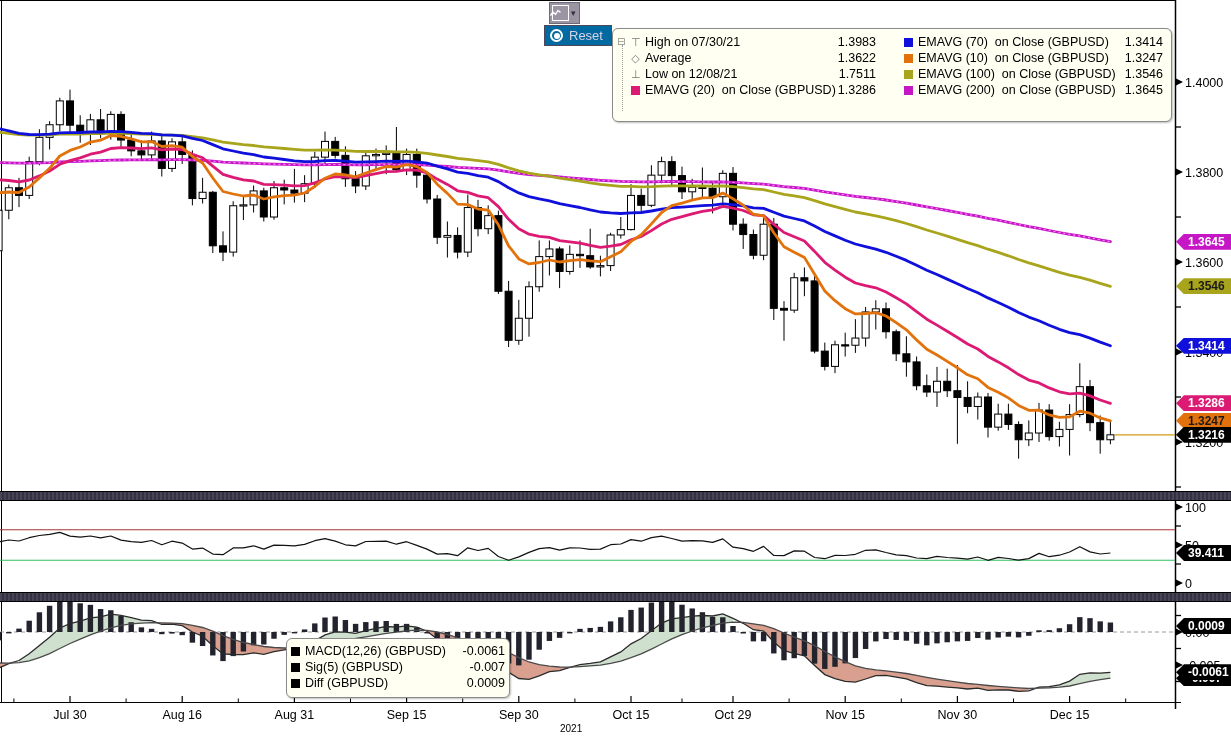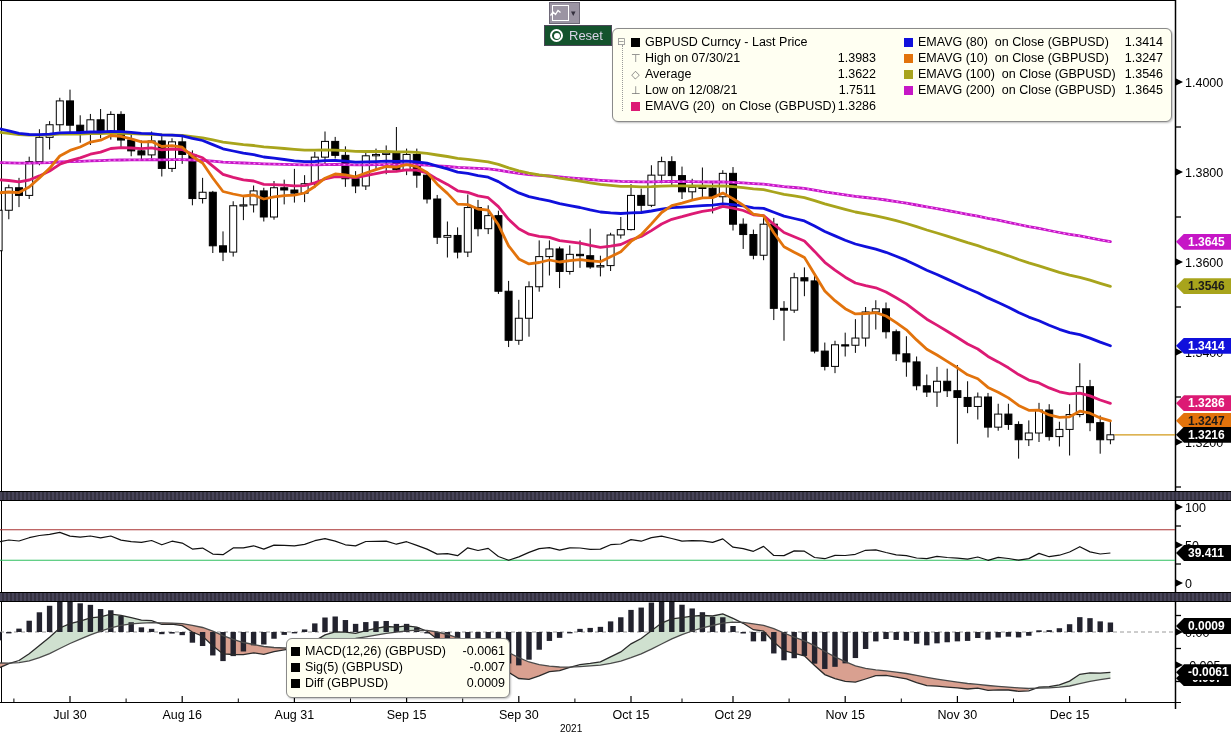--- a/index.html
+++ b/index.html
@@ -18,21 +18,21 @@
   .lg-label{white-space:pre;}
   .lg-val{margin-left:auto;text-align:right;white-space:pre;}
   .tag{position:absolute;left:1176px;height:16px;line-height:16px;font-size:12px;font-weight:600;
        clip-path:polygon(0 50%,8px 0,100% 0,100% 100%,8px 100%);padding:0 5px 0 12px;}
   
   .tool-chartbtn{position:absolute;left:549px;top:2px;width:31px;height:22px;background:#9b94a3;
        border:1px solid #6e6878;display:flex;align-items:center;box-sizing:border-box;cursor:pointer;}
   .tool-chartbtn .cfrm{width:15px;height:14px;border:1.5px solid #fff;margin-left:2px;display:flex;
        align-items:center;justify-content:center;}
   .tool-chartbtn .arr{color:#332f3d;font-size:9px;margin-left:2px;}
-  .resetbtn{position:absolute;left:544px;top:25px;width:68px;height:21px;background:#14532d;
+  .resetbtn{position:absolute;left:544px;top:25px;width:68px;height:21px;background:#0369a1;
        border:1px solid #4d4859;display:flex;align-items:center;box-sizing:border-box;cursor:pointer;}
   .reset-ico{width:9px;height:9px;border:2px solid #fff;border-radius:50%;position:relative;margin:0 6px 0 5px;flex:none;}
   .reset-ico::after{content:'';position:absolute;inset:1.5px;background:#fff;border-radius:50%;}
   .resetbtn .rlbl{color:#d9d3e6;font-size:13px;}
   .xyear{position:absolute;left:560px;top:723px;width:60px;text-align:left;font-size:10px;}
   .lg-tree{position:absolute;left:9px;top:16px;height:66px;border-left:1px dotted #9a9a9a;}
   .lg-exp{position:absolute;left:4px;top:7px;color:#8a8a8a;font-size:10px;}
 </style>
 </head>
 <body>
@@ -490,24 +490,20 @@
   <div class="resetbtn">
     <span class="reset-ico"></span>
     <span class="rlbl">Reset</span>
   </div>
 
   <div class="legendbox" style="left:612px;top:28px;width:560px;height:94px;padding:5px 8px 4px 18px;box-sizing:border-box;display:flex;">
     <span class="lg-exp">⊟</span>
     <span class="lg-tree"></span>
     <div style="width:245px;">
       <div class="lg-row">
-        <span class="lg-swatch" style="background-color: rgb(0, 0, 0);"></span>
-        <span class="lg-label">GBPUSD Curncy - Last Price</span>
-      </div>
-      <div class="lg-row">
         <span class="lg-glyph">⊤</span>
         <span class="lg-label">High on 07/30/21</span>
         <span class="lg-val">1.3983</span>
       </div>
       <div class="lg-row">
         <span class="lg-glyph">◇</span>
         <span class="lg-label">Average</span>
         <span class="lg-val">1.3622</span>
       </div>
       <div class="lg-row">
@@ -517,21 +513,21 @@
       </div>
       <div class="lg-row">
         <span class="lg-swatch" style="background-color: rgb(220, 26, 116);"></span>
         <span class="lg-label">EMAVG (20)  on Close (GBPUSD)</span>
         <span class="lg-val">1.3286</span>
       </div>
     </div>
     <div style="flex:1;margin-left:28px;">
       <div class="lg-row">
         <span class="lg-swatch" style="background-color: rgb(16, 16, 220);"></span>
-        <span class="lg-label">EMAVG (80)  on Close (GBPUSD)</span>
+        <span class="lg-label">EMAVG (70)  on Close (GBPUSD)</span>
         <span class="lg-val">1.3414</span>
       </div>
       <div class="lg-row">
         <span class="lg-swatch" style="background-color: rgb(226, 115, 12);"></span>
         <span class="lg-label">EMAVG (10)  on Close (GBPUSD)</span>
         <span class="lg-val">1.3247</span>
       </div>
       <div class="lg-row">
         <span class="lg-swatch" style="background-color: rgb(168, 164, 28);"></span>
         <span class="lg-label">EMAVG (100)  on Close (GBPUSD)</span>

